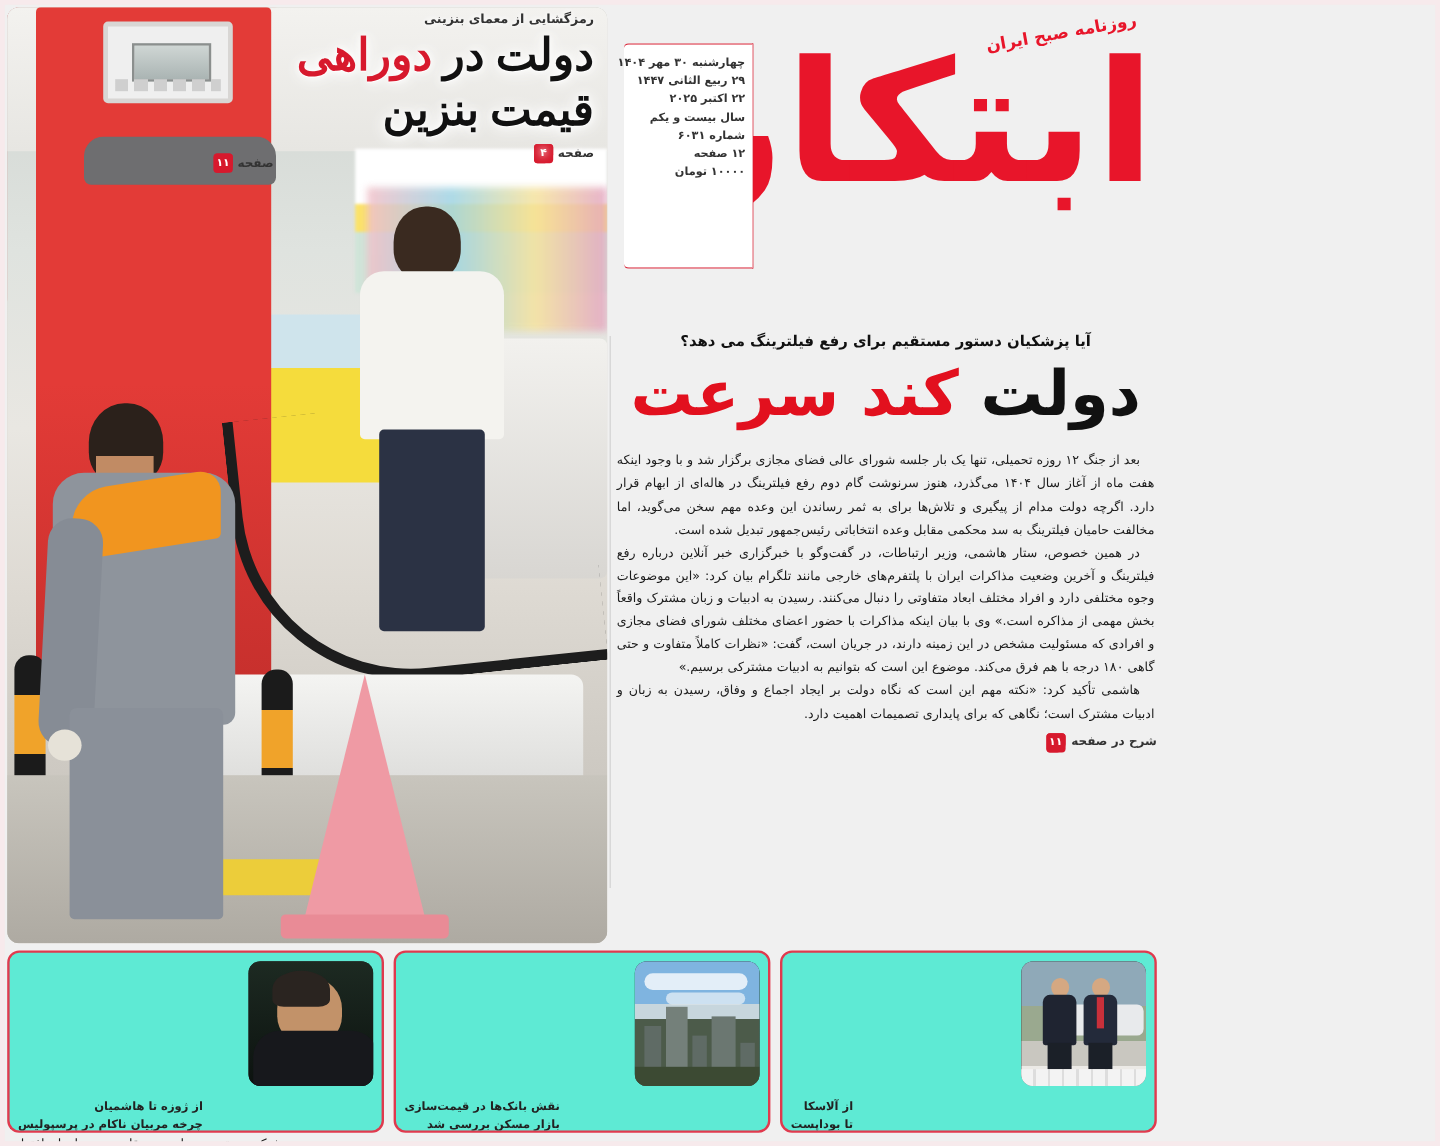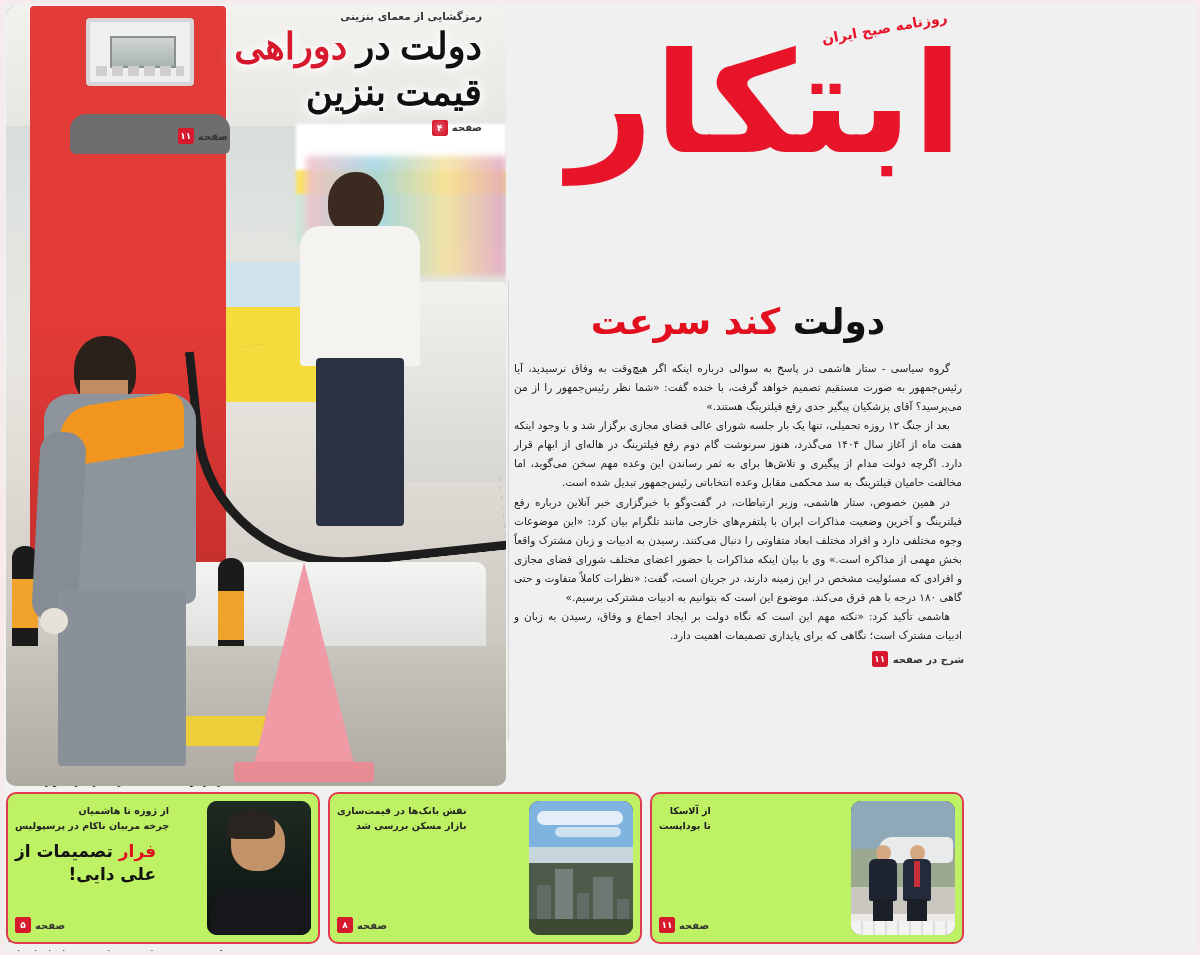--- a/index.html
+++ b/index.html
@@ -356,22 +356,22 @@
 
   .lead-kicker {
     margin-top: 2px;
     font-size: 12.4px;
     font-weight: bold;
     text-align: center;
     color: #111;
     letter-spacing: -0.2px;
   }
   .lead-head1 {
-    margin-top: 27px;
-    font-size: 36px;
+    margin-top: 8px;
+    font-size: 52px;
     font-weight: bold;
     text-align: center;
     line-height: 1.16;
     color: #111;
     letter-spacing: -1px;
   }
   .lead-head1 .red { color: #e2101e; }
   .lead-head2 {
     margin-top: 6px;
     font-size: 40px;
@@ -603,21 +603,21 @@
     position:absolute; left:190px; top:330px;
     width:300px; height:230px;
     border-left:9px solid #1d1d1d;
     border-bottom:9px solid #1d1d1d;
     border-radius: 0 0 0 150px;
     transform: rotate(-6deg);
   }
 
   .ph-overlay {
     position:absolute;
-    right: 24px; top: 4px;
+    right: 11px; top: 4px;
     width: 270px;
     text-align: right;
     z-index: 6;
   }
   .ph-kicker {
     font-size: 10.5px;
     color:#333;
     font-weight:bold;
     text-shadow: 0 0 4px #fff, 0 0 7px #fff, 0 0 11px #fff;
     padding-left: 6px;
@@ -646,24 +646,24 @@
     top: 792px;
     height: 152px;
     display: flex;
     gap: 8px;
     flex-direction: row;
   }
   .story {
     flex: 1 1 0;
     border: 2px solid #e03a4e;
     border-radius: 10px;
-    background:#bef264;
+    background:#5eead4;
     padding: 7px;
     display:flex;
-    flex-direction: row;
+    flex-direction: column;
     gap: 8px;
     position: relative;
     overflow: hidden;
   }
   .story-thumb {
     width: 104px;
     height: 100%;
     border-radius: 10px;
     overflow:hidden;
     flex: 0 0 104px;
@@ -864,30 +864,39 @@
     </div>
   </div>
 
   <div class="col-center">
 
     <div class="masthead">
       <div class="logo-wrap">
         <div class="logo-tag">روزنامه صبح ایران</div>
         <div class="logo-script">ابتکار</div>
       </div>
+      <div class="datebox">
+        <div>چهارشنبه ۳۰ مهر ۱۴۰۴</div>
+        <div>۲۹ ربیع الثانی ۱۴۴۷</div>
+        <div>۲۲ اکتبر ۲۰۲۵</div>
+        <div>سال بیست و یکم</div>
+        <div>شماره ۶۰۳۱</div>
+        <div>۱۲ صفحه</div>
+        <div>۱۰۰۰۰ تومان</div>
+      </div>
     </div>
 
+    <div class="lead-kicker">آیا پزشکیان دستور مستقیم برای رفع فیلترینگ می دهد؟</div>
 
     <div class="lead-head1">
       <span>دولت</span>
       <span class="red">کند سرعت</span>
     </div>
 
     <div class="lead-body">
-      <p>گروه سیاسی - ستار هاشمی در پاسخ به سوالی درباره اینکه اگر هیچ‌وقت به وفاق نرسیدید، آیا رئیس‌جمهور به صورت مستقیم تصمیم خواهد گرفت، با خنده گفت: «شما نظر رئیس‌جمهور را از من می‌پرسید؟ آقای پزشکیان پیگیر جدی رفع فیلترینگ هستند.»</p>
       <p>بعد از جنگ ۱۲ روزه تحمیلی، تنها یک بار جلسه شورای عالی فضای مجازی برگزار شد و با وجود اینکه هفت ماه از آغاز سال ۱۴۰۴ می‌گذرد، هنوز سرنوشت گام دوم رفع فیلترینگ در هاله‌ای از ابهام قرار دارد. اگرچه دولت مدام از پیگیری و تلاش‌ها برای به ثمر رساندن این وعده مهم سخن می‌گوید، اما مخالفت حامیان فیلترینگ به سد محکمی مقابل وعده انتخاباتی رئیس‌جمهور تبدیل شده است.</p>
       <p>در همین خصوص، ستار هاشمی، وزیر ارتباطات، در گفت‌وگو با خبرگزاری خبر آنلاین درباره رفع فیلترینگ و آخرین وضعیت مذاکرات ایران با پلتفرم‌های خارجی مانند تلگرام بیان کرد: «این موضوعات وجوه مختلفی دارد و افراد مختلف ابعاد متفاوتی را دنبال می‌کنند. رسیدن به ادبیات و زبان مشترک واقعاً بخش مهمی از مذاکره است.» وی با بیان اینکه مذاکرات با حضور اعضای مختلف شورای فضای مجازی و افرادی که مسئولیت مشخص در این زمینه دارند، در جریان است، گفت: «نظرات کاملاً متفاوت و حتی گاهی ۱۸۰ درجه با هم فرق می‌کند. موضوع این است که بتوانیم به ادبیات مشترکی برسیم.»</p>
       <p>هاشمی تأکید کرد: «نکته مهم این است که نگاه دولت بر ایجاد اجماع و وفاق، رسیدن به زبان و ادبیات مشترک است؛ نگاهی که برای پایداری تصمیمات اهمیت دارد.</p>
     </div>
 
     <div class="lead-cont pagebadge">
       <span>شرح در صفحه</span>
       <span class="diamond">۱۱</span>
     </div>
 

